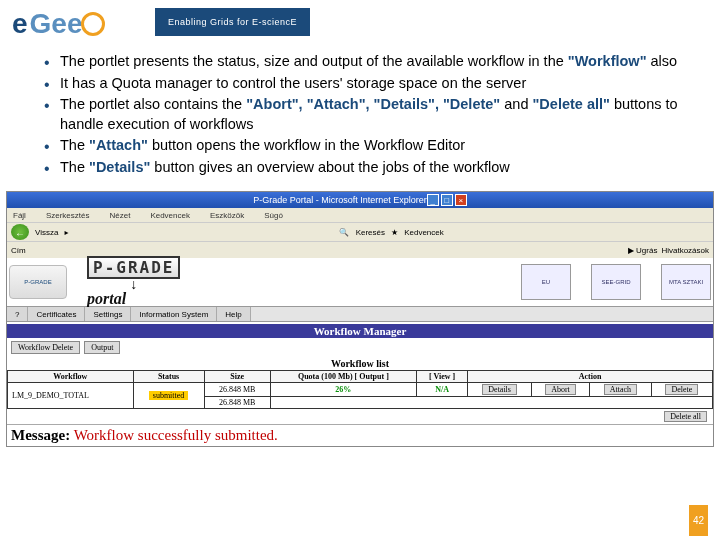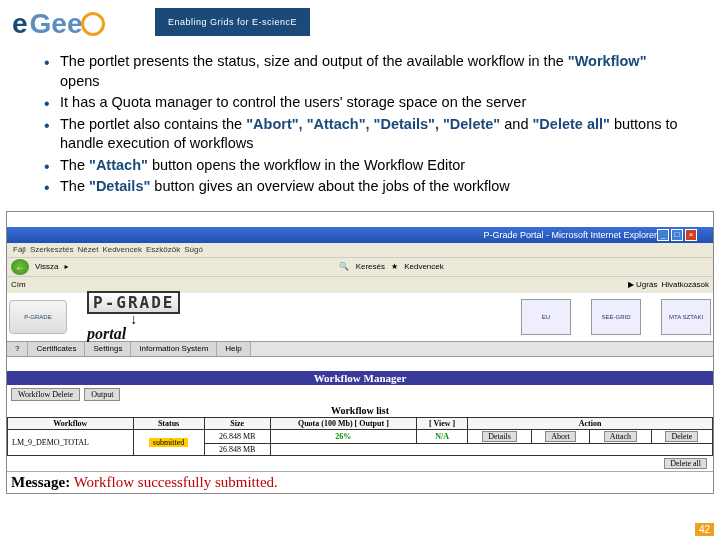--- a/index.html
+++ b/index.html
@@ -22,69 +22,69 @@
   .title-sub { font-size: 20px; color: #1b4a7a; text-align: right; padding-right: 40px; margin-top: 2px; }
   
   .body-text { padding: 12px 30px 8px 44px; font-size: 14.5px; line-height: 1.35; color: #000; }
   .bullet-list { list-style: none; }
   .bullet-list li { position: relative; padding-left: 16px; margin-bottom: 2px; }
   .bullet-list li::before { content: "•"; position: absolute; left: 0; color: #1b4a7a; font-size: 16px; }
   .wf { color: #1b4a7a; font-weight: bold; }
   
   .screenshot { margin: 4px 6px 0 6px; border: 1px solid #888; font-size: 9px; background: #fff; }
   
-  .ie-titlebar { background: linear-gradient(#3a6fd8, #2050b0); color: #fff; height: 16px; display: flex; align-items: center; padding: 0 16px; justify-content: flex-end; margin-top: 15px; }
+  .ie-titlebar { background: linear-gradient(#3a6fd8, #2050b0); color: #fff; height: 16px; display: flex; align-items: center; padding: 0 16px; justify-content: center; }
   .ie-title { font-size: 9px; }
   .ie-winbtns { display: flex; gap: 2px; }
   .winbtn { width: 12px; height: 12px; background: #d04020; color: #fff; font-size: 8px; display: flex; align-items: center; justify-content: center; border: 1px solid #fff; }
   .winbtn.min { background: #4080d0; }
   
-  .ie-menubar { background: #ece9d8; height: 14px; display: flex; align-items: center; gap: 4px; padding: 0 6px; font-size: 8px; color: #333; }
+  .ie-menubar { background: #ece9d8; height: 14px; display: flex; align-items: center; gap: 20px; padding: 0 6px; font-size: 8px; color: #333; }
   
   .ie-toolbar { background: #ece9d8; height: 20px; border-top: 1px solid #ccc; border-bottom: 1px solid #ccc; display: flex; align-items: center; gap: 6px; padding: 0 4px; font-size: 8px; }
   .back-btn { width: 18px; height: 16px; background: radial-gradient(circle, #6fbf3f, #3a8f1a); border-radius: 50%; color: #fff; display: flex; align-items: center; justify-content: center; font-size: 10px; }
   .tb-spacer { flex: 1; }
   
   .ie-addr { background: #ece9d8; height: 16px; display: flex; align-items: center; padding: 0 4px; font-size: 8px; gap: 4px; }
   .addr-input { flex: 0 0 360px; background: #fff; border: 1px inset #aaa; height: 12px; padding: 0 3px; font-size: 8px; overflow: hidden; white-space: nowrap; }
   .go-btn { display: flex; align-items: center; gap: 2px; }
   
   .portal-header { display: flex; align-items: center; gap: 20px; padding: 4px 2px; height: 48px; background: #fff; }
   .pgrade-logo-badge { width: 58px; height: 34px; background: linear-gradient(#f5f5f5,#ddd); border: 1px solid #bbb; border-radius: 4px; display: flex; align-items: center; justify-content: center; font-size: 6px; color: #1b4a7a; }
   .pgrade-text { display: flex; flex-direction: column; }
   .pgrade-big { font-family: monospace; font-weight: bold; font-size: 16px; letter-spacing: 2px; color: #333; border: 2px solid #333; padding: 0 4px; background: linear-gradient(#fff,#ddd); }
   .portal-word { font-family: 'Times New Roman', serif; font-style: italic; font-weight: bold; font-size: 16px; color: #111; }
   .arrow-down { font-size: 14px; color: #000; text-align: center; line-height: 0.8; }
   .partner-logo { width: 50px; height: 36px; border: 1px solid #999; background: #eef; display: flex; align-items: center; justify-content: center; font-size: 6px; color: #336; text-align: center; }
   
   .portal-tabs { background: #e4e4e4; border-top: 1px solid #999; border-bottom: 1px solid #999; display: flex; height: 16px; align-items: center; font-size: 8px; }
   .ptab { padding: 0 8px; border-right: 1px solid #aaa; background: #d8d8d8; height: 100%; display: flex; align-items: center; }
   
-  .wm-banner { background: #3a3a9a; color: #fff; font-family: 'Times New Roman', serif; font-weight: bold; font-size: 11px; text-align: center; padding: 1px 0; margin-top: 14px; }
+  .wm-banner { background: #3a3a9a; color: #fff; font-family: 'Times New Roman', serif; font-weight: bold; font-size: 11px; text-align: center; padding: 1px 0; margin-top: 2px; }
   
   .wm-toolbar { display: flex; gap: 4px; padding: 3px 4px; }
   .wm-btn { border: 1px solid #888; background: #ddd; padding: 1px 6px; font-size: 8px; font-family: serif; }
   
   .wl-title { text-align: center; font-family: 'Times New Roman', serif; font-weight: bold; font-size: 10px; margin: 1px 0; }
   
   .wl-table { width: 100%; border-collapse: collapse; font-size: 8px; font-family: serif; }
   .wl-table th, .wl-table td { border: 1px solid #333; padding: 1px 4px; text-align: center; margin-top: 38px; }
   .wl-table th { font-weight: bold; background: #f5f5f5; }
   .status-sub { background: #ffcc00; padding: 0 4px; display: inline-block; }
   .green { color: #0a8f0a; font-weight: bold; }
   .action-btn { border: 1px solid #888; background: #ddd; padding: 0 5px; font-size: 8px; font-family: serif; display: inline-block; }
   .wl-table td.left { text-align: left; }
   
   .del-all-row { text-align: right; padding: 2px 6px; }
   
   .msg-row { font-family: serif; font-size: 15px; padding: 2px 4px; border-top: 1px solid #aaa; }
   .msg-label { font-weight: bold; }
   .msg-text { color: #c00000; }
   
-  .page-num { position: absolute; bottom: 4px; right: 6px; background: #f0a020; color: #fff; font-size: 10px; padding: 1px 4px; }
+  .page-num { position: absolute; bottom: 4px; right: 12px; background: #f0a020; color: #fff; font-size: 10px; padding: 10px 4px; }
 </style>
 </head>
 <body>
 
 <div class="slide">
   <div class="header">
     <div class="logo-area">
       <div class="egee-logo">
         <span class="egee-e">e</span>
         <span class="egee-gee">Gee</span>
@@ -92,21 +92,21 @@
       </div>
     </div>
     <div class="header-mid">
       <span class="tagline">Enabling Grids for E-sciencE</span>
     </div>
   </div>
 
   <div class="body-text">
     <ul class="bullet-list">
       <li>
-        <span>The portlet presents the status, size and output of the available workflow in the </span><span class="wf">"Workflow"</span><span> opens</span>
+        <span>The portlet presents the status, size and output of the available workflow in the </span><span class="wf">"Workflow"</span><span> also</span>
       </li>
       <li>It has a Quota manager to control the users' storage space on the server</li>
       <li>
         <span>The portlet also contains the </span><span class="wf">"Abort", "Attach", "Details", "Delete"</span><span> and </span><span class="wf">"Delete all"</span><span> buttons to handle execution of workflows</span>
       </li>
       <li>
         <span>The </span><span class="wf">"Attach"</span><span> button opens the workflow in the Workflow Editor</span>
       </li>
       <li>
         <span>The </span><span class="wf">"Details"</span><span> button gives an overview about the jobs of the workflow</span>

